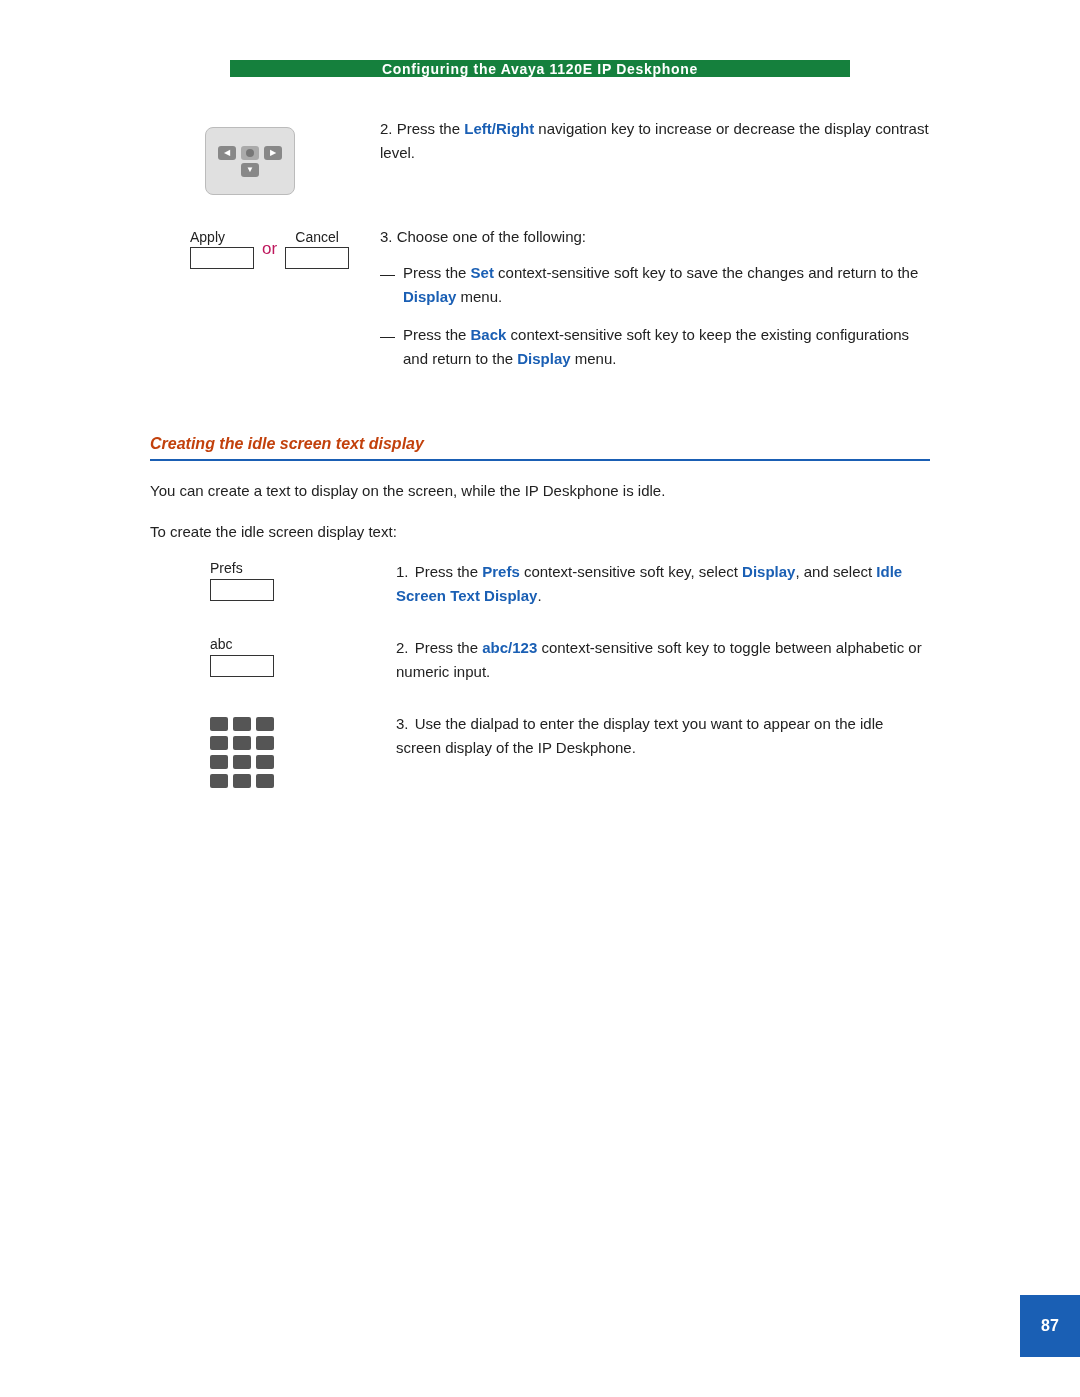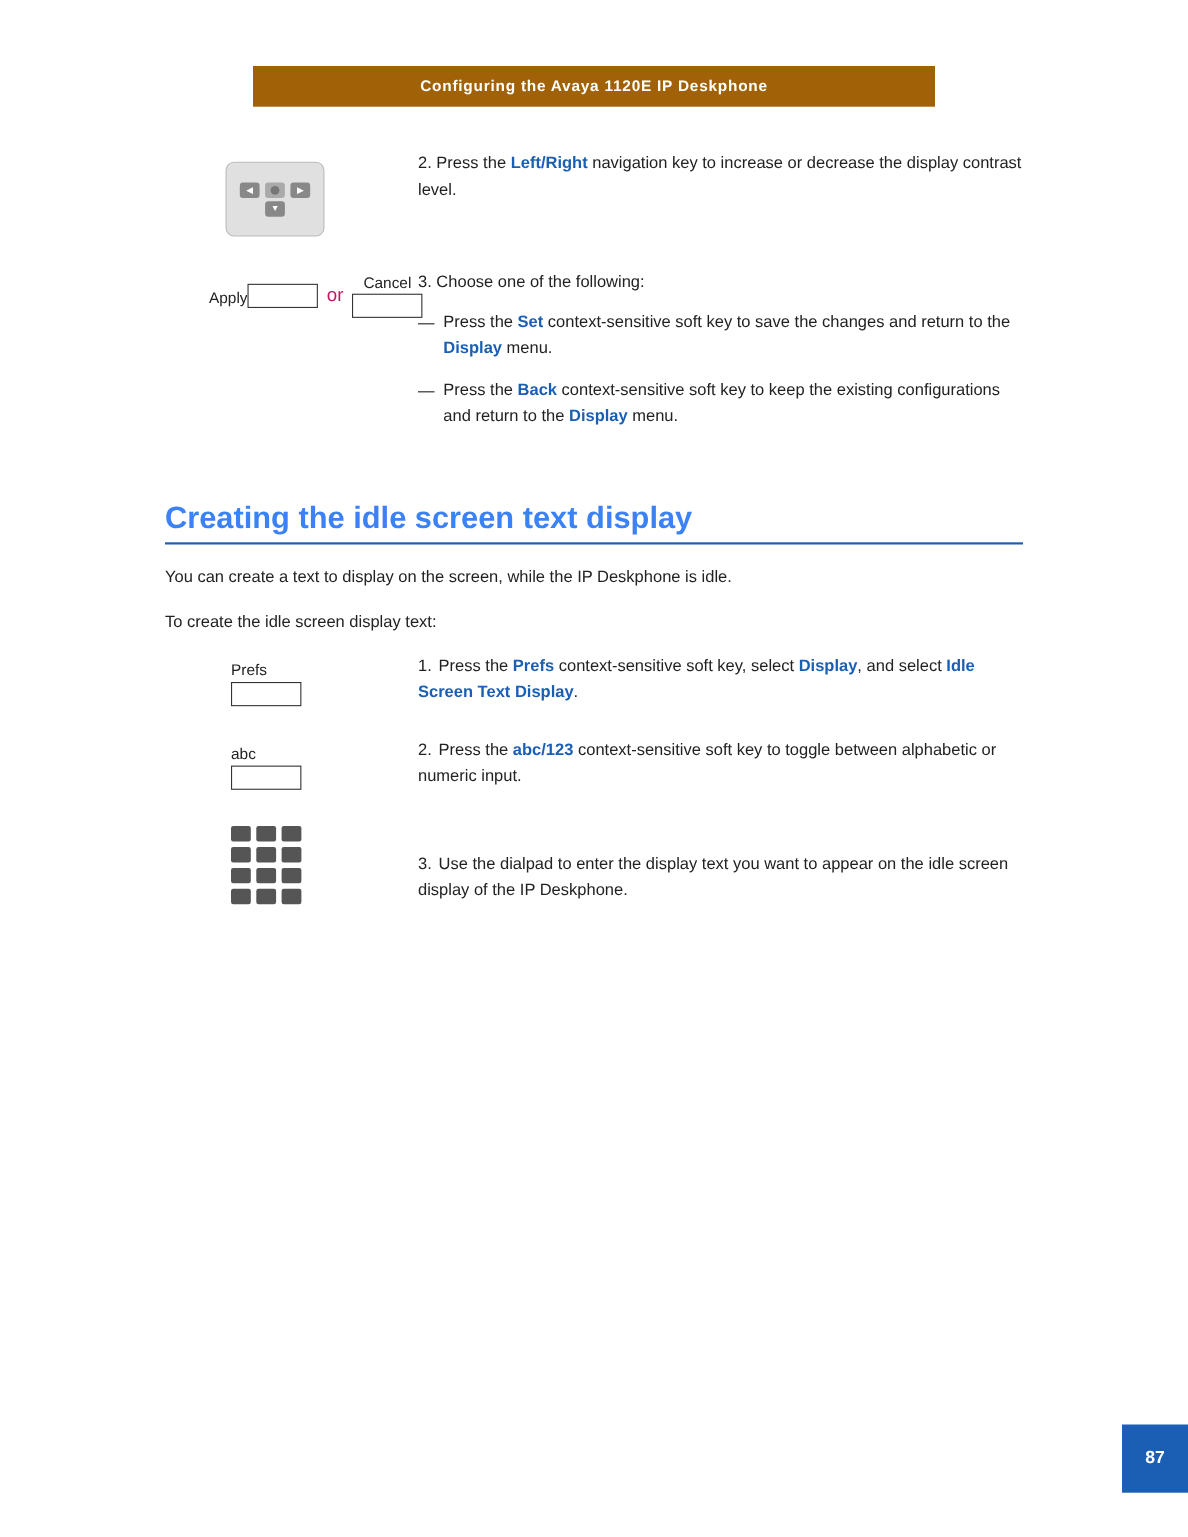--- a/index.html
+++ b/index.html
@@ -7,24 +7,24 @@
       width: 1080px;
       min-height: 1397px;
       background: #ffffff;
       font-family: Arial, Helvetica, sans-serif;
       font-size: 15px;
       color: #222;
       position: relative;
     }
 
     .header-bar {
-      background: #a16207;
+      background: #15803d;
       width: 620px;
       margin: 0 auto;
-      padding: 10px 30px;
+      padding: 0 30px;
       text-align: center;
       margin-top: 60px;
     }
 
     .header-bar span {
       color: #ffffff;
       font-size: 14px;
       font-weight: bold;
       letter-spacing: 0.05em;
     }
@@ -200,23 +200,24 @@
 
     
     .section-title {
       border-bottom: 2px solid #1a5fb4;
       margin-top: 50px;
       margin-bottom: 18px;
       padding-bottom: 6px;
     }
 
     .section-title h2 {
-      font-size: 28px;
+      font-size: 16px;
       font-weight: bold;
-      color: #3b82f6;
+      color: #c2410c;
+      font-style: italic;
     }
 
     .intro-text {
       line-height: 1.6;
       margin-bottom: 20px;
     }
 
     .procedure-title {
       font-weight: normal;
       margin-bottom: 20px;
@@ -224,23 +225,23 @@
 
     
     .idle-procedure {
       display: flex;
       flex-direction: column;
       gap: 0;
     }
 
     .idle-step {
       display: flex;
-      gap: 30px;
+      gap: 46px;
       margin-bottom: 28px;
-      align-items: flex-end;
+      align-items: flex-start;
     }
 
     .idle-step-left {
       width: 200px;
       flex-shrink: 0;
       display: flex;
       flex-direction: column;
       align-items: flex-start;
       padding-left: 60px;
     }
@@ -333,21 +334,21 @@
       <p class="step-text">
         <span class="step-num">2.</span>
         <span>Press the </span><strong class="blue">Left/Right</strong><span> navigation key to increase or decrease the display contrast level.</span>
       </p>
     </div>
   </div>
 
   <div class="apply-cancel-section">
     <div class="apply-cancel-left">
       <div class="apply-cancel-buttons">
-        <div style="display:flex;flex-direction:row;align-items:flex-end;">
+        <div style="display:flex;flex-direction:column;align-items:flex-start;">
           <span class="soft-key-label">Apply</span>
           <div class="soft-key-box"></div>
         </div>
         <span class="or-text">or</span>
         <div style="display:flex;flex-direction:column;align-items:center;">
           <span class="soft-key-label">Cancel</span>
           <div class="soft-key-box"></div>
         </div>
       </div>
     </div>

